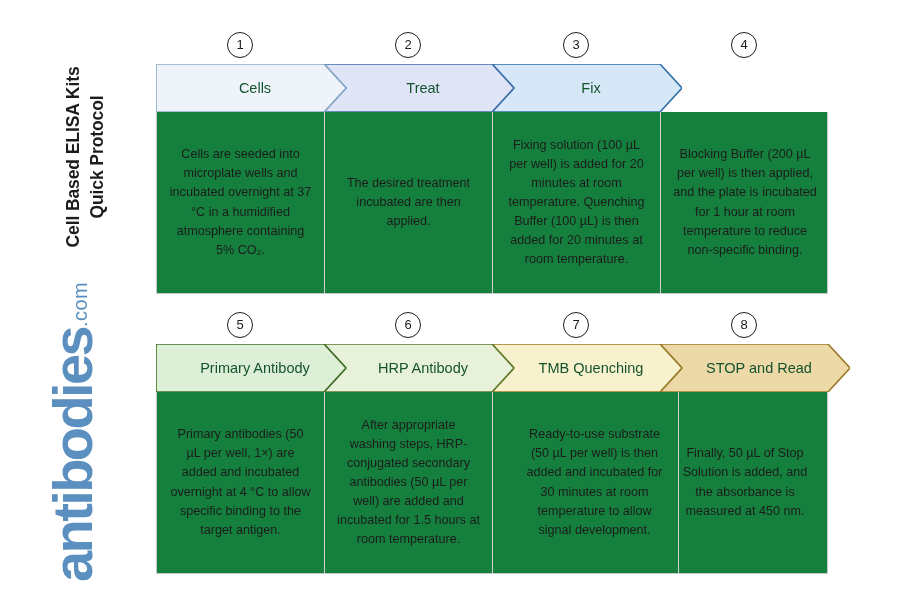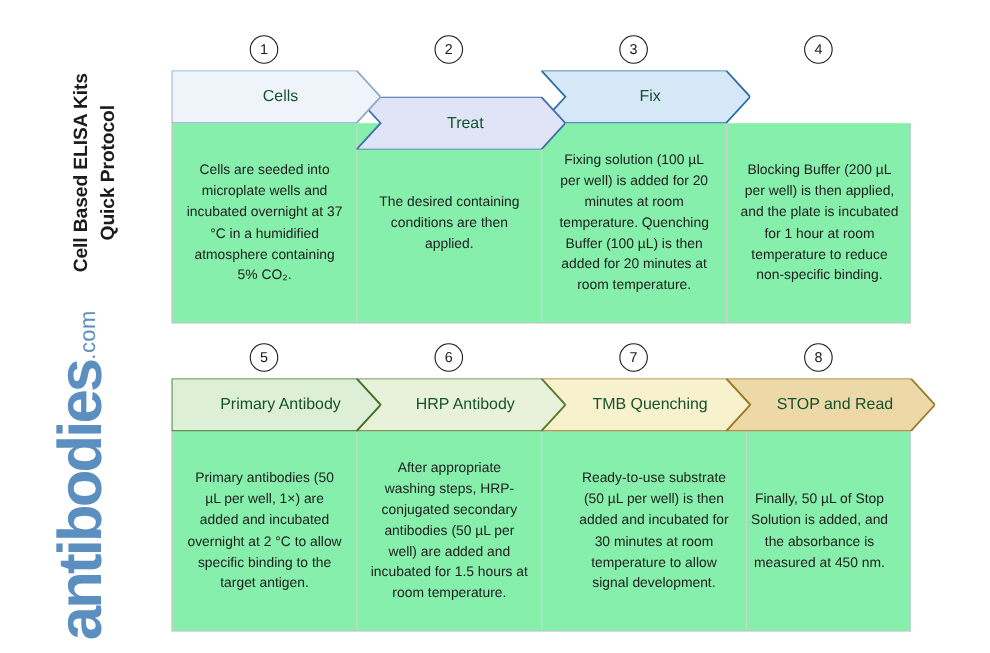--- a/index.html
+++ b/index.html
@@ -134,21 +134,21 @@
     inset: 0;
     z-index: 1;
   }
   .chevron .chev-shape svg { display: block; width: 100%; height: 100%; }
 
   
   .body-band {
     position: relative;
     width: 672px;
     height: 182px;
-    background: #86efac;
+    background: #15803d;
     border: 1px solid #c8c8c8;
     border-top: none;
   }
   .body-cell {
     position: absolute;
     top: 0;
     height: 100%;
     padding: 14px 12px;
     display: flex;
     align-items: center;
@@ -190,21 +190,21 @@
     </div>
   <div class="chevron-band">
       <div class="chevron" style="left: 0px; width: 190px; z-index: 10;">
         <span class="chev-shape">
           <svg viewBox="0 0 190 48" preserveAspectRatio="none">
             <polygon points="0,0 168,0 190,24 168,48 0,48" fill="#eef4fa" stroke="#8fa9c6" stroke-width="1.6" stroke-linejoin="miter"></polygon>
           </svg>
         </span>
         <span class="chev-label">Cells</span>
       </div>
-      <div class="chevron" style="left: 168px; width: 190px; z-index: 9; margin-top: 24px;">
+      <div class="chevron" style="left: 168px; width: 190px; z-index: 9;">
         <span class="chev-shape">
           <svg viewBox="0 0 190 48" preserveAspectRatio="none">
             <polygon points="0,0 168,0 190,24 168,48 0,48 22,24" fill="#dfe4f7" stroke="#3f6ea8" stroke-width="1.6" stroke-linejoin="miter"></polygon>
           </svg>
         </span>
         <span class="chev-label">Treat</span>
       </div>
       <div class="chevron" style="left: 336px; width: 190px; z-index: 8; justify-content: center;">
         <span class="chev-shape">
           <svg viewBox="0 0 190 48" preserveAspectRatio="none">
@@ -212,21 +212,21 @@
           </svg>
         </span>
         <span class="chev-label">Fix</span>
       </div>
     </div>
   <div class="body-band">
       <div class="body-cell" style="left: 0px; width: 168px;">
         <p>Cells are seeded into microplate wells and incubated overnight at 37 °C in a humidified atmosphere containing 5% CO₂.</p>
       </div>
       <div class="body-cell" style="left: 168px; width: 168px;">
-        <p>The desired containing conditions are then applied.</p>
+        <p>The desired treatment incubated are then applied.</p>
       </div>
       <div class="body-cell" style="left: 336px; width: 168px;">
         <p>Fixing solution (100 µL per well) is added for 20 minutes at room temperature. Quenching Buffer (100 µL) is then added for 20 minutes at room temperature.</p>
       </div>
       <div class="body-cell" style="left: 504px; width: 168px; border-right: none;">
         <p>Blocking Buffer (200 µL per well) is then applied, and the plate is incubated for 1 hour at room temperature to reduce non-specific binding.</p>
       </div>
     </div>
 </div>
 
@@ -266,21 +266,21 @@
         <span class="chev-shape">
           <svg viewBox="0 0 190 48" preserveAspectRatio="none">
             <polygon points="0,0 168,0 190,24 168,48 0,48 22,24" fill="#ecd9a7" stroke="#9a7a28" stroke-width="1.6" stroke-linejoin="miter"></polygon>
           </svg>
         </span>
         <span class="chev-label">STOP and Read</span>
       </div>
     </div>
   <div class="body-band">
       <div class="body-cell" style="left: 0px; width: 168px;">
-        <p>Primary antibodies (50 µL per well, 1×) are added and incubated overnight at 2 °C to allow specific binding to the target antigen.</p>
+        <p>Primary antibodies (50 µL per well, 1×) are added and incubated overnight at 4 °C to allow specific binding to the target antigen.</p>
       </div>
       <div class="body-cell" style="left: 168px; width: 168px;">
         <p>After appropriate washing steps, HRP-conjugated secondary antibodies (50 µL per well) are added and incubated for 1.5 hours at room temperature.</p>
       </div>
       <div class="body-cell" style="left: 354px; width: 168px;">
         <p>Ready-to-use substrate (50 µL per well) is then added and incubated for 30 minutes at room temperature to allow signal development.</p>
       </div>
       <div class="body-cell" style="left: 504px; width: 168px; border-right: none;">
         <p>Finally, 50 µL of Stop Solution is added, and the absorbance is measured at 450 nm.</p>
       </div>

